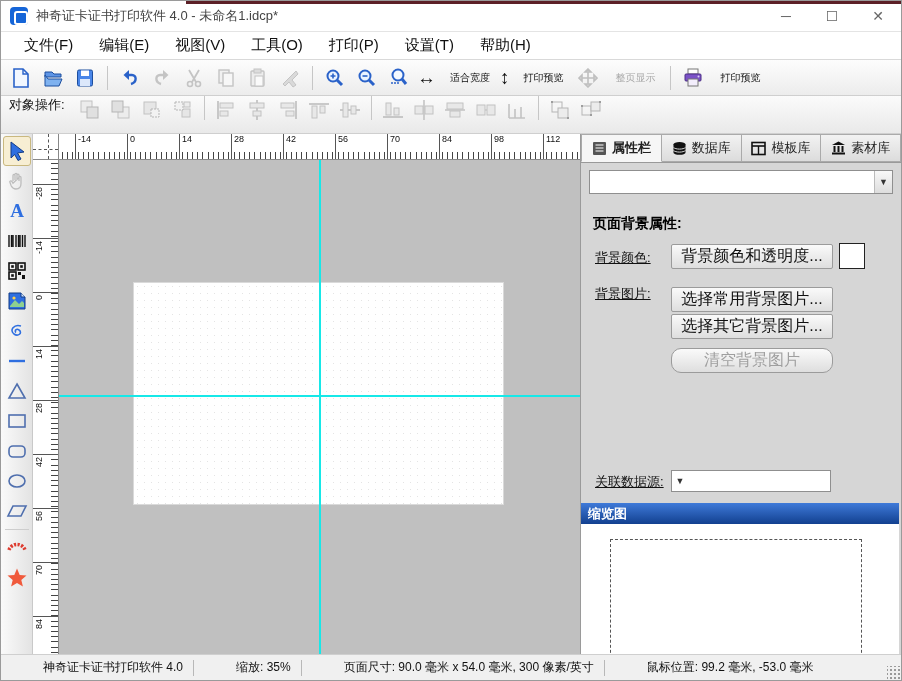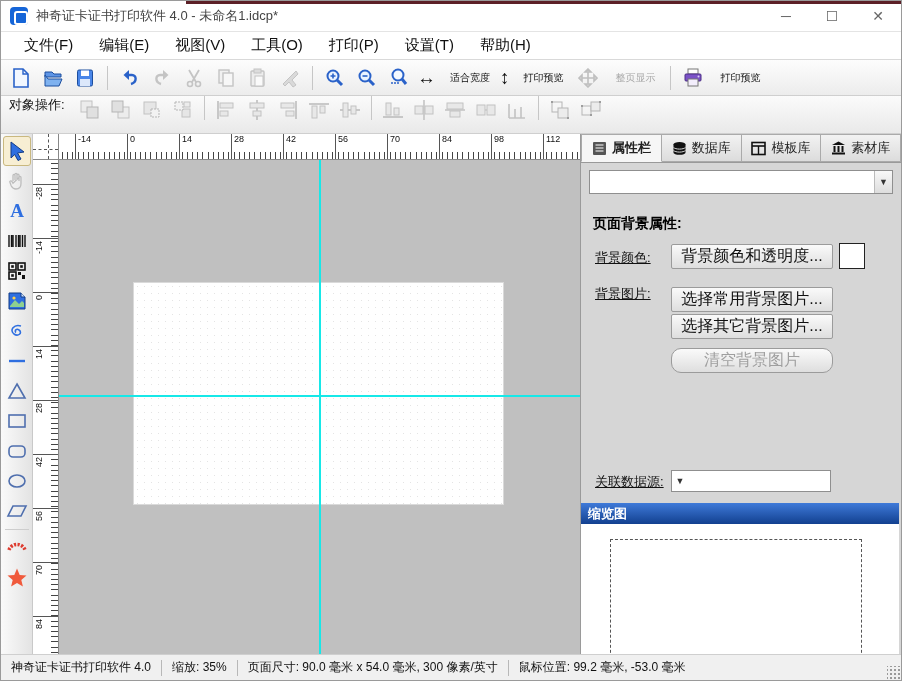--- a/index.html
+++ b/index.html
@@ -82,21 +82,21 @@
   .dscombo { position:absolute; left:90px; top:2px; width:160px; height:22px; background:#fff; border:1px solid #8f8f8f; display:flex; }
   .dscombo .val { flex:1; padding:2px 6px; font-size:12px; }
   .dscombo .drop { width:16px; display:flex; align-items:center; justify-content:center; font-size:9px; color:#333; }
 
   .thumbhdr { position:absolute; left:0; right:2px; top:340px; height:21px; background:linear-gradient(#3f7ad9,#12408f); color:#fff; font-size:13px; font-weight:bold; display:flex; align-items:center; padding-left:7px; }
   .thumbarea { position:absolute; left:0; right:2px; top:361px; bottom:0; background:#fff; }
   .thumbbox { position:absolute; left:29px; top:15px; width:252px; height:134px; border:1px dashed #555; background:#fff; }
 
   
   .statusbar { position:absolute; left:0; bottom:0; width:100%; height:26px; background:#f0f0f0; border-top:1px solid #cfcfcf; display:flex; align-items:center; font-size:12px; color:#111; }
-  .scell { padding:0 10px; white-space:nowrap; }
+  .scell { padding:0 10px; white-space:nowrap;margin-left:32px; }
   .ssep { width:1px; height:16px; background:#b8b8b8; }
   .grip { margin-left:auto; width:14px; height:14px; align-self:flex-end;
     background-image:radial-gradient(#9a9a9a 1px,transparent 1.2px); background-size:4px 4px; background-position:bottom right; }
 
   svg { display:block; }
 </style>
 </head>
 <body>
 
 <div class="window">

